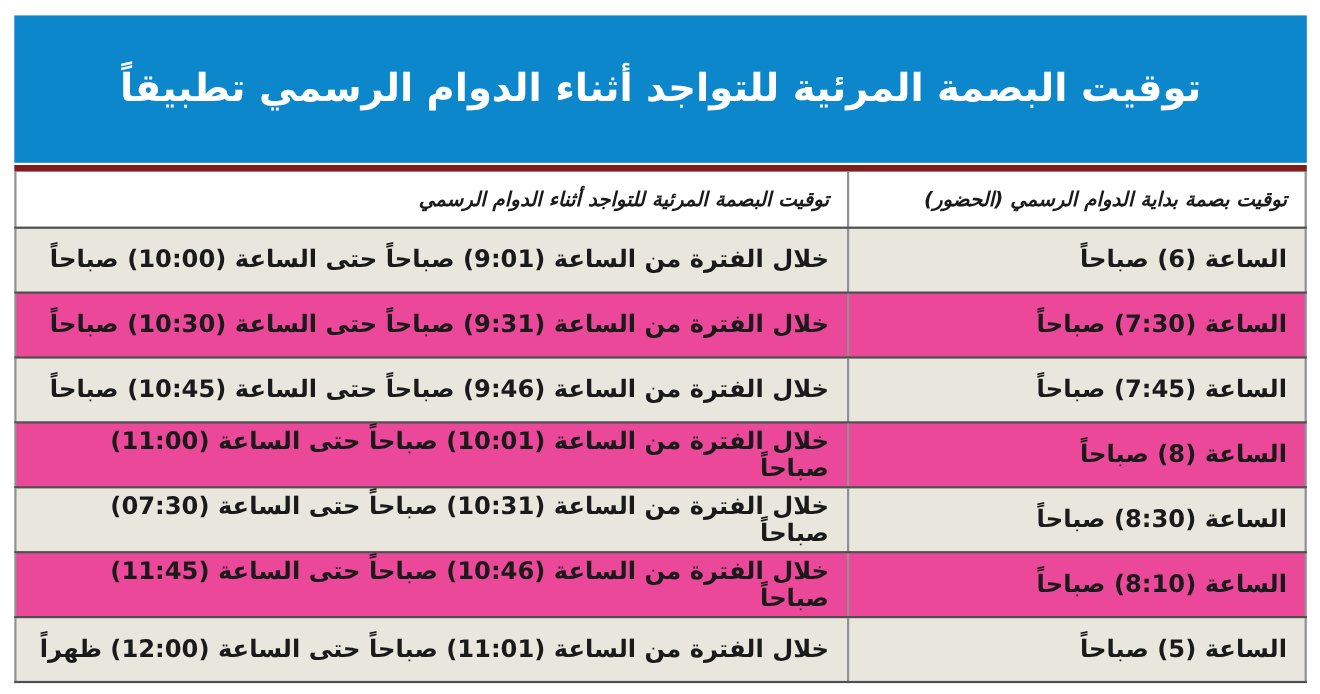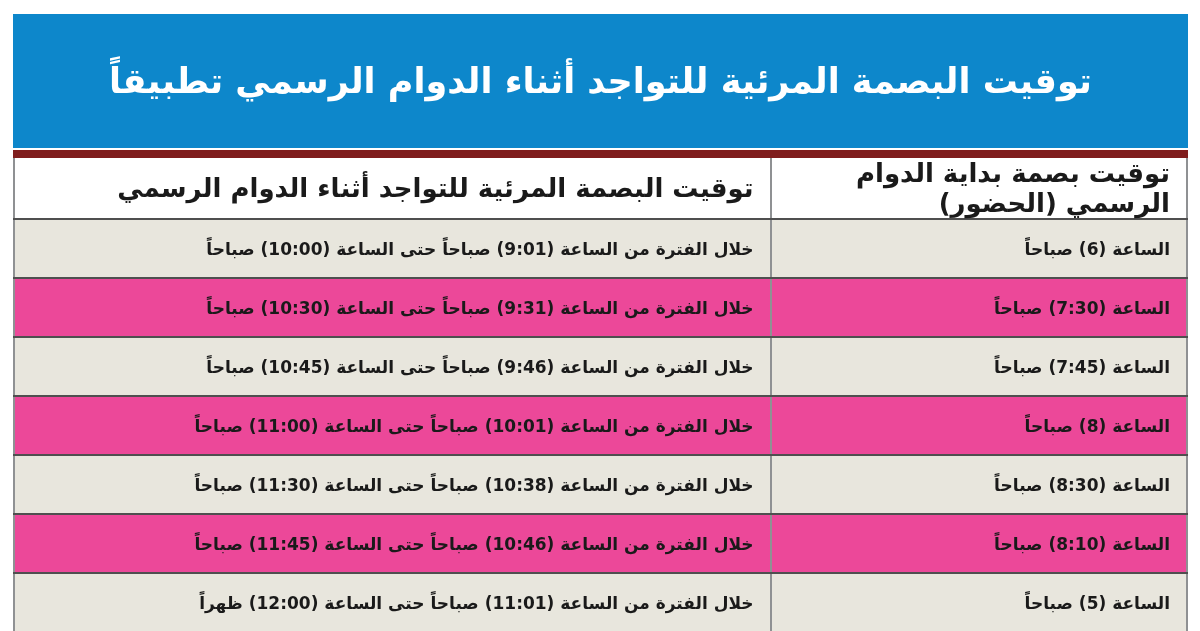--- a/index.html
+++ b/index.html
@@ -45,26 +45,27 @@
     border-right: 2px solid #8f9193;
     color: #1a1a1a;
     font-weight: bold;
     text-align: start;
     padding: 0 16px;
     vertical-align: middle;
   }
   thead th {
     height: 50px;
     background: #ffffff;
-    font-size: 26px;
-    border-top: 8px solid #7f1d1d;
+    font-size: 18px;
+    border-top: 6px solid #7f1d1d;
+    font-style: italic;
   }
   tbody td {
     height: 57px;
-    font-size: 17px;
+    font-size: 22px;
   }
   col.col-start  { width: 35.5%; }
   col.col-visible { width: 64.5%; }
   tbody tr.alt td { background: var(--alt-row-bg, #e8e6dd); }
   tbody tr:not(.alt) td { background: #ec4899; }
 </style>
 </head>
 <body>
 
 <div class="page">
@@ -96,21 +97,21 @@
       <tr class="alt">
         <td>الساعة (7:45) صباحاً</td>
         <td>خلال الفترة من الساعة (9:46) صباحاً حتى الساعة (10:45) صباحاً</td>
       </tr>
       <tr>
         <td>الساعة (8) صباحاً</td>
         <td>خلال الفترة من الساعة (10:01) صباحاً حتى الساعة (11:00) صباحاً</td>
       </tr>
       <tr class="alt">
         <td>الساعة (8:30) صباحاً</td>
-        <td>خلال الفترة من الساعة (10:38) صباحاً حتى الساعة (11:30) صباحاً</td>
+        <td>خلال الفترة من الساعة (10:31) صباحاً حتى الساعة (07:30) صباحاً</td>
       </tr>
       <tr>
         <td>الساعة (8:10) صباحاً</td>
         <td>خلال الفترة من الساعة (10:46) صباحاً حتى الساعة (11:45) صباحاً</td>
       </tr>
       <tr class="alt">
         <td>الساعة (5) صباحاً</td>
         <td>خلال الفترة من الساعة (11:01) صباحاً حتى الساعة (12:00) ظهراً</td>
       </tr>
     </tbody>

